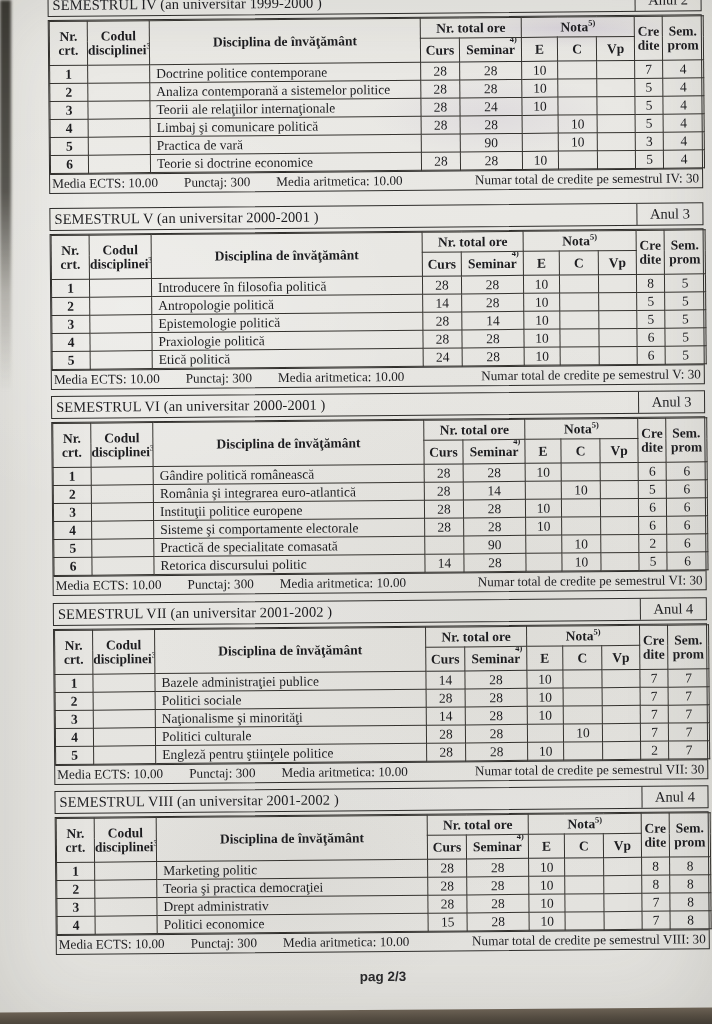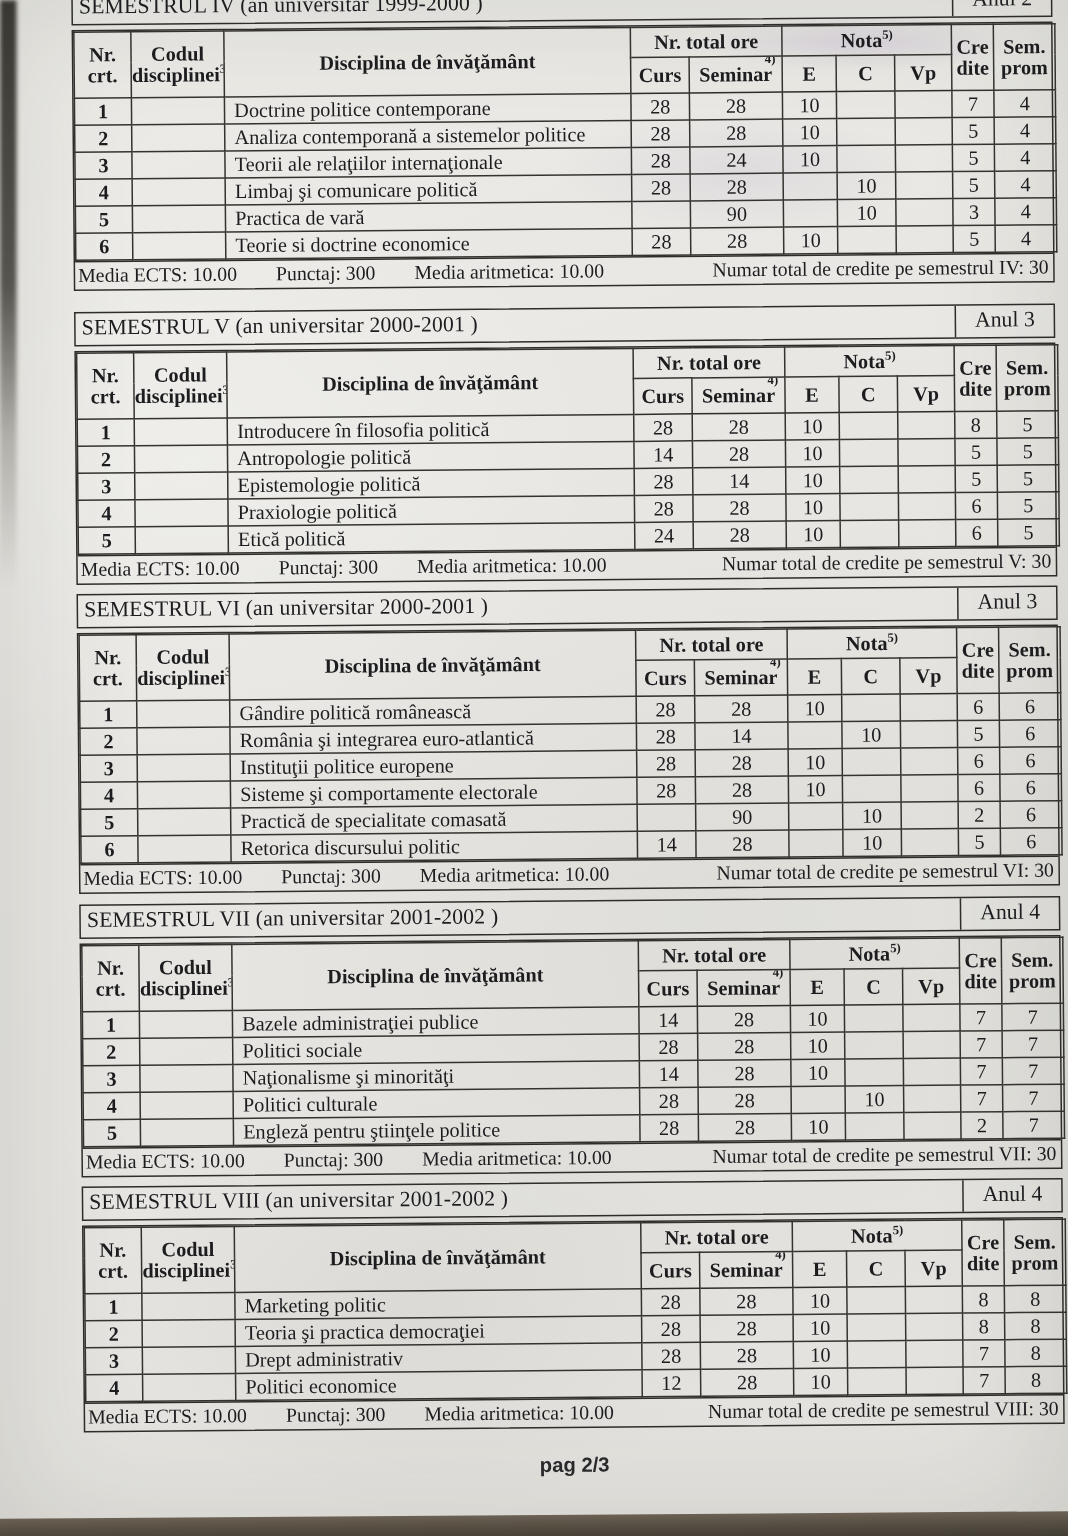--- a/index.html
+++ b/index.html
@@ -624,21 +624,21 @@
     <td class="num"></td>
     <td class="num"></td>
     <td class="num">7</td>
     <td class="num">8</td>
   </tr>
 
   <tr>
     <td class="rown">4</td>
     <td></td>
     <td class="disc">Politici economice</td>
-    <td class="num">12</td>
+    <td class="num">15</td>
     <td class="num">28</td>
     <td class="num">10</td>
     <td class="num"></td>
     <td class="num"></td>
     <td class="num">7</td>
     <td class="num">8</td>
   </tr>
 </tbody>
       </table>
       <div class="foot">

